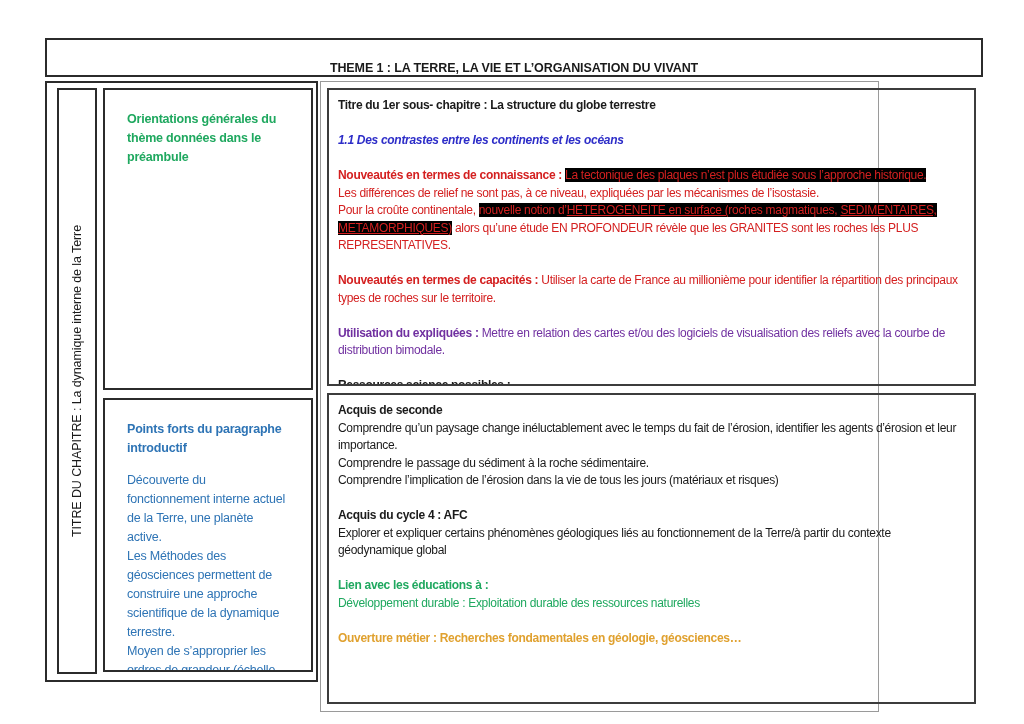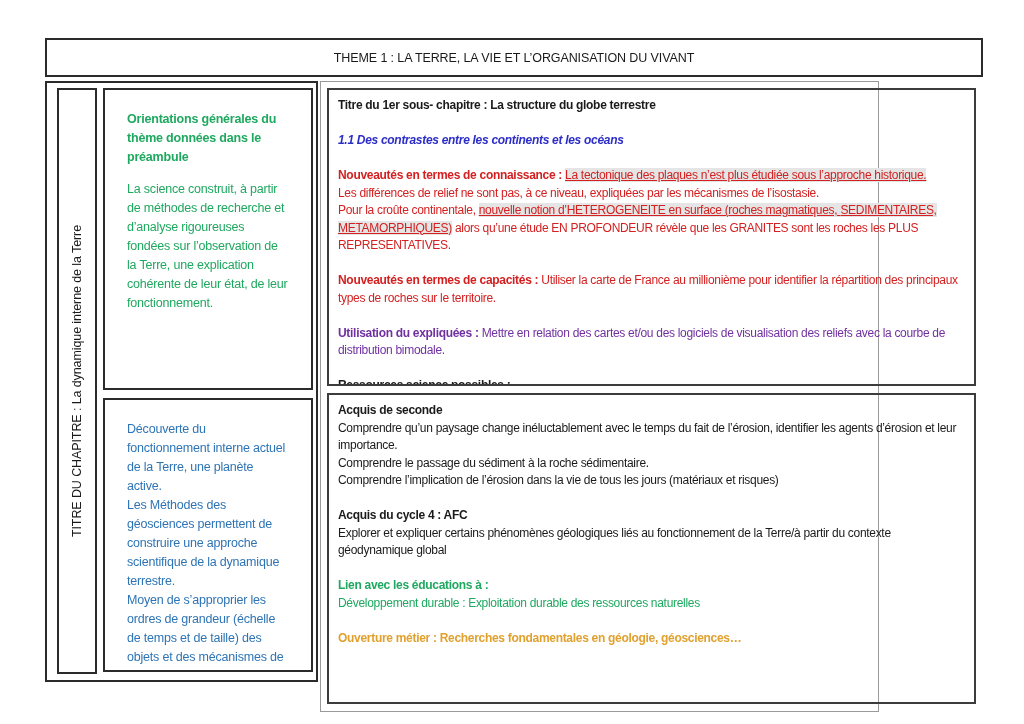--- a/index.html
+++ b/index.html
@@ -4,22 +4,22 @@
 <style>
   html,body{margin:0;padding:0;}
   body{
     width:1024px;height:724px;background:#ffffff;position:relative;
     font-family:"Liberation Sans",sans-serif;color:#1a1a1a;overflow:hidden;
   }
   .abs{position:absolute;box-sizing:border-box;}
   
   #title-box{
     left:45px;top:38px;width:938px;height:39px;
-    border:2px solid #2b2b2b;display:flex;align-items:center;justify-content:center;
-    font-weight:normal;font-size:12.5px;letter-spacing:-0.1px;
+    border:2px solid #2b2b2b;display:flex;align-items:flex-end;justify-content:center;
+    font-weight:bold;font-size:12.5px;letter-spacing:-0.1px;
   }
   #left-group{left:45px;top:81px;width:273px;height:601px;border:2px solid #2b2b2b;}
   #right-group{left:320px;top:81px;width:559px;height:631px;border:1px solid #9a9a9a;}
   #vertical-cell{
     left:10px;top:5px;width:40px;height:586px;border:2px solid #2b2b2b;
     display:flex;align-items:center;justify-content:center;
   }
   .vtext{
     writing-mode:vertical-rl;transform:rotate(180deg);
     font-size:12.5px;letter-spacing:-0.1px;white-space:nowrap;color:#1a1a1a;
@@ -40,40 +40,40 @@
     left:6px;top:311px;width:649px;height:311px;border:2px solid #3c3c3c;
     padding:7px 9px;font-size:12px;line-height:17.5px;letter-spacing:-0.3px;overflow:hidden;
   }
   
   p{margin:0 0 17.5px 0;}
   .leftcol p{margin:13px;}
   p.tight{margin-bottom:0;}
   .b{font-weight:bold;}
   .i{font-style:italic;}
   .u{text-decoration:underline;}
-  .hl{background:#e5e5e5;text-decoration:underline;}
+  .hl{background:#000000;}
 </style>
 </head>
 <body>
 
 <div class="abs" id="title-box">
   <span>THEME 1 : LA TERRE, LA VIE ET L’ORGANISATION DU VIVANT</span>
 </div>
 
 <div class="abs leftcol" id="left-group" style="position:absolute;">
   <div class="abs" id="vertical-cell">
     <span class="vtext">TITRE DU CHAPITRE :  La dynamique interne de la Terre</span>
   </div>
 
   <div class="abs" id="orientations-box">
     <p class="tight b" style="color: rgb(31, 168, 95);">Orientations générales du thème données dans le préambule</p>
-    <p style="color: rgb(31, 168, 95);">La science construit, à partir de méthodes de recherche et d’analyse rigoureuses fondées sur l’observation de la Terre, une explication cohérente de leur état, de leur fonctionnement.</p>
   </div>
 
   <div class="abs" id="points-forts-box">
+    <p class="tight b" style="color: rgb(46, 116, 181);">Points forts du paragraphe introductif</p>
     <p><span style="color: rgb(46, 116, 181);">Découverte du fonctionnement interne actuel de la Terre, une planète active.</span><br><span style="color: rgb(46, 116, 181);"> Les Méthodes des géosciences permettent de construire une approche scientifique de la dynamique terrestre.</span><br><span style="color: rgb(46, 116, 181);">Moyen de s’approprier les ordres de grandeur (échelle de temps et de taille) des objets et des mécanismes de la géologie</span></p>
   </div>
 </div>
 
 <div class="abs" id="right-group">
   <div class="abs" id="sous-chapitre-box">
     <p class="b">Titre du 1er sous- chapitre : La structure du globe terrestre</p>
     <p class="b i" style="color: rgb(45, 45, 200);">1.1 Des contrastes entre les continents et les océans</p>
     <p><span class="b" style="color: rgb(212, 32, 32);">Nouveautés en termes de connaissance : </span><span class="hl" style="color: rgb(212, 32, 32);">La tectonique des plaques n’est plus étudiée sous l’approche historique.</span><br><span style="color: rgb(212, 32, 32);">Les différences de relief ne sont pas, à ce niveau, expliquées par les mécanismes de l’isostasie.</span><br><span style="color: rgb(212, 32, 32);">Pour la croûte continentale, </span><span class="hl" style="color: rgb(212, 32, 32);">nouvelle notion d’</span><span class="u hl" style="color: rgb(212, 32, 32);">HETEROGENEITE en surface (</span><span class="hl" style="color: rgb(212, 32, 32);">roches magmatiques, </span><span class="u hl" style="color: rgb(212, 32, 32);">SEDIMENTAIRES,</span><span style="color: rgb(212, 32, 32);"> </span><span class="u hl" style="color: rgb(212, 32, 32);">METAMORPHIQUES)</span><span style="color: rgb(212, 32, 32);"> alors qu’une étude EN PROFONDEUR révèle que les GRANITES sont les roches les PLUS REPRESENTATIVES.</span></p>
     <p><span class="b" style="color: rgb(212, 32, 32);">Nouveautés en termes de capacités : </span><span style="color: rgb(212, 32, 32);">Utiliser la carte de France au millionième pour identifier la répartition des principaux types de roches sur le territoire.</span></p>

